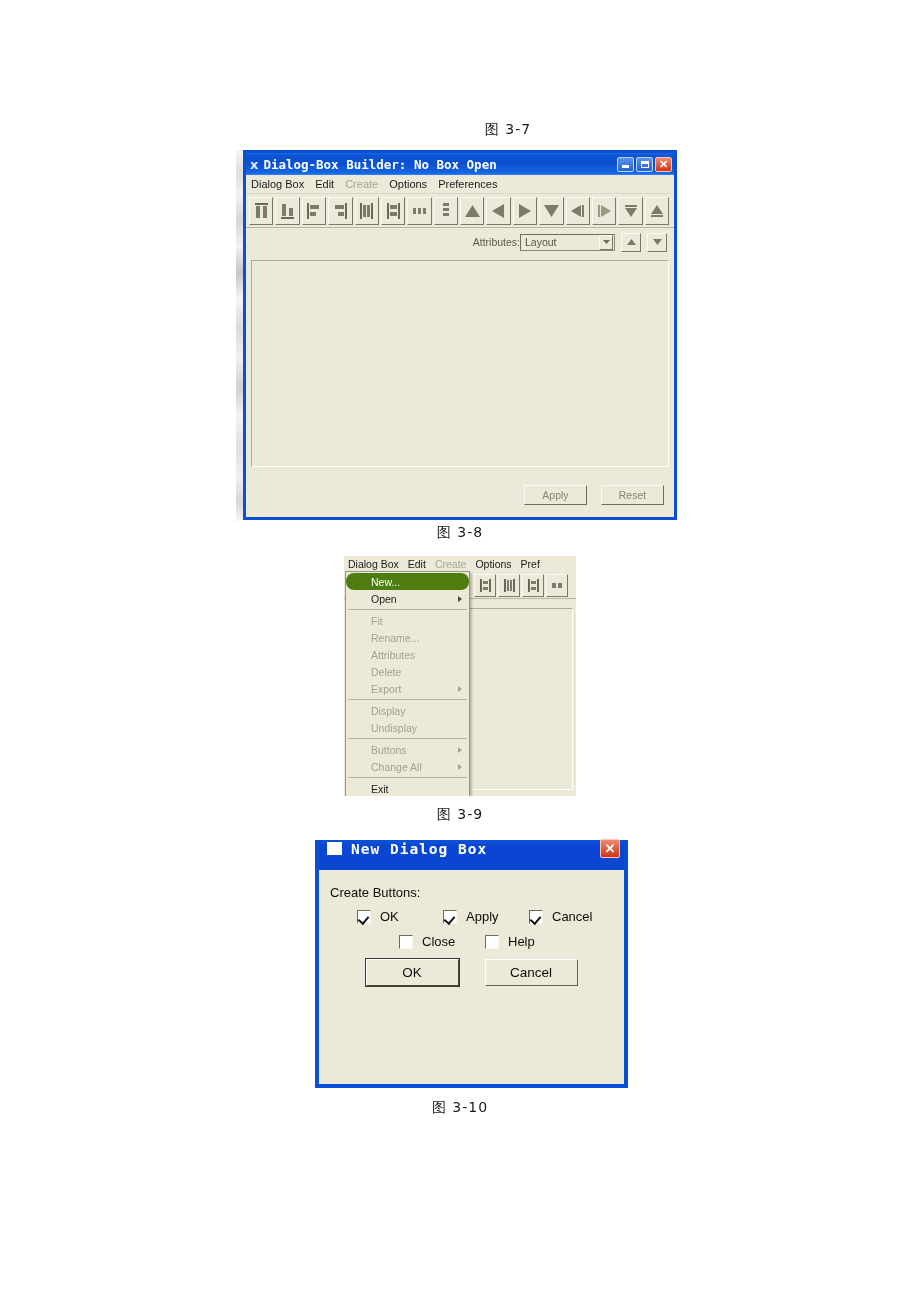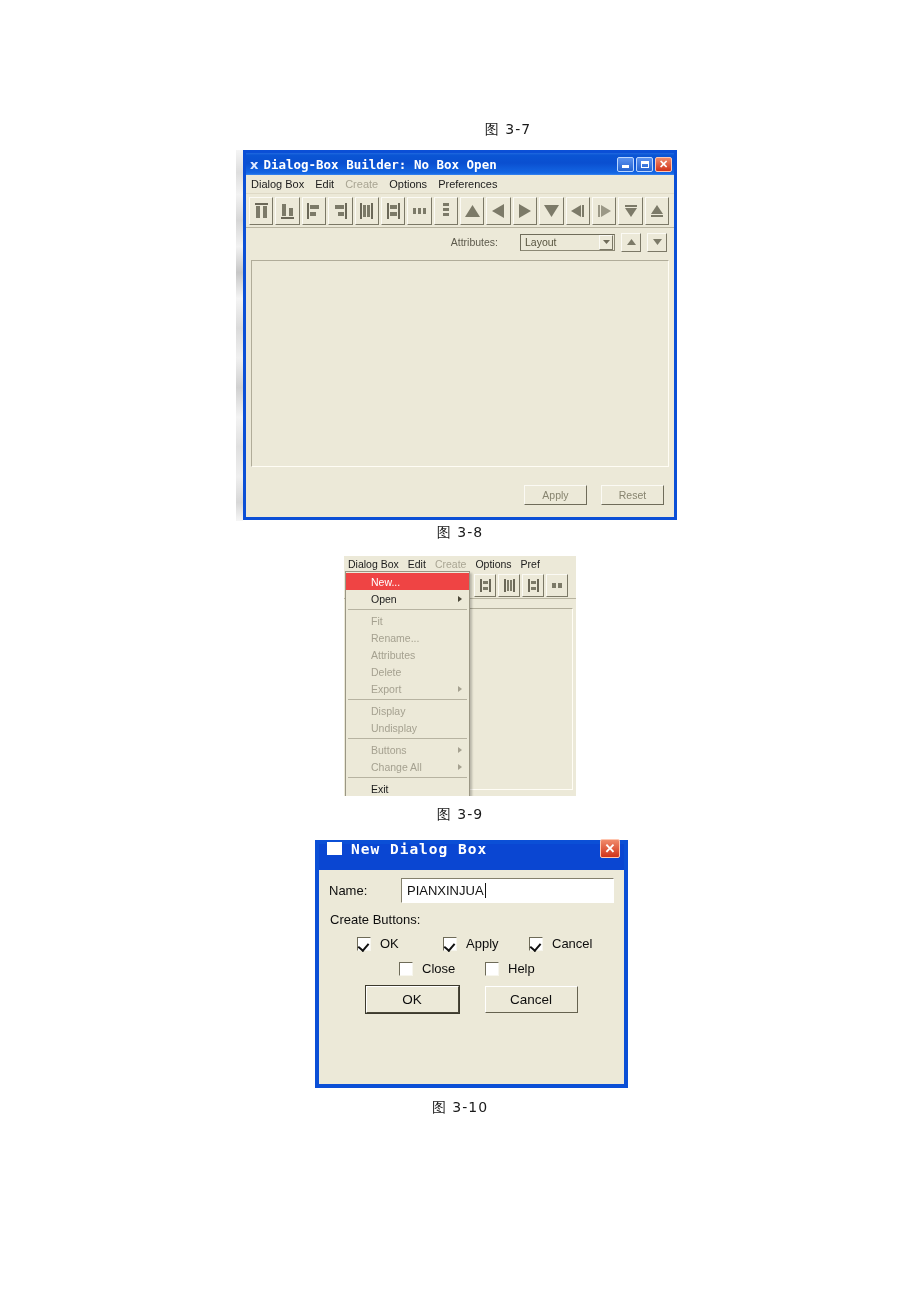--- a/index.html
+++ b/index.html
@@ -71,21 +71,21 @@
   .tbtn svg{display:block;}
 
   .attrbar{
     height:28px;background:#ece9d8;display:flex;align-items:center;
     justify-content:flex-end;padding-right:7px;box-sizing:border-box;
   }
   .attrbar .attr-label{font-size:10.5px;color:#5d5a4c;}
   .combo{
     width:95px;height:17px;background:#ece9d8;
     border:1px solid #8b8874;border-top-color:#6f6c5a;border-left-color:#6f6c5a;
-    display:flex;align-items:center;box-sizing:border-box;margin-left:22px;
+    display:flex;align-items:center;box-sizing:border-box;
   }
   .combo .combo-text{font-size:10.5px;color:#57543f;padding-left:4px;flex:1;}
   .combo .combo-arrow{
     width:14px;height:15px;background:#ece9d8;margin-right:1px;
     border-left:1px solid #fbfaf4;border-top:1px solid #fbfaf4;
     border-right:1px solid #7b7866;border-bottom:1px solid #7b7866;
     display:flex;align-items:center;justify-content:center;box-sizing:border-box;
   }
   .spin-btn{
     width:20px;height:19px;background:#ece9d8;margin-left:6px;
@@ -156,21 +156,21 @@
     background:#ece9d8;border:1px solid #9a9684;
     box-shadow:2px 2px 2px rgba(0,0,0,.22);
     padding:1px 0;box-sizing:border-box;z-index:5;
   }
   .dd-item{
     height:17px;display:flex;align-items:center;
     padding-left:25px;padding-right:6px;font-size:10.5px;color:#1b1b1b;
     position:relative;box-sizing:border-box;white-space:nowrap;
   }
   .dd-item.disabled{color:#a5a190;}
-  .dd-item.selected{background:#ef4444;color:#ffffff;}
+  .dd-item.selected{background:#4d7c0f;color:#ffffff;border-radius:8px;}
   .dd-item .submenu-arrow{
     position:absolute;right:7px;top:50%;transform:translateY(-50%);
     width:0;height:0;border-left:4px solid #4a4738;
     border-top:3px solid transparent;border-bottom:3px solid transparent;
   }
   .dd-item.disabled .submenu-arrow{border-left-color:#a5a190;}
   .dd-sep{height:1px;background:#b7b3a1;margin:2px 2px;}
 
   
   #fig310{
@@ -497,27 +497,20 @@
 
 <div id="fig310">
   <div class="dlg-title">
     <span class="dlg-icon"></span>
     <span class="dlg-title-text">New Dialog Box</span>
     <div class="dlg-close">✕</div>
   </div>
 
   <div class="dlg-body">
 
-    <div class="field-row">
-      <span class="fld-label">Name:</span>
-      <div class="fld-input">
-        <span>PIANXINJUA</span>
-          <span class="caret"></span>
-      </div>
-    </div>
 
     <div class="create-label">Create Buttons:</div>
 
     <div class="cb-row" style="padding-left:28px;">
       <div class="cb" style="width:86px;">
         <span class="box checked"></span>
         <span class="cb-text">OK</span>
       </div>
       <div class="cb" style="width:86px;">
         <span class="box checked"></span>

